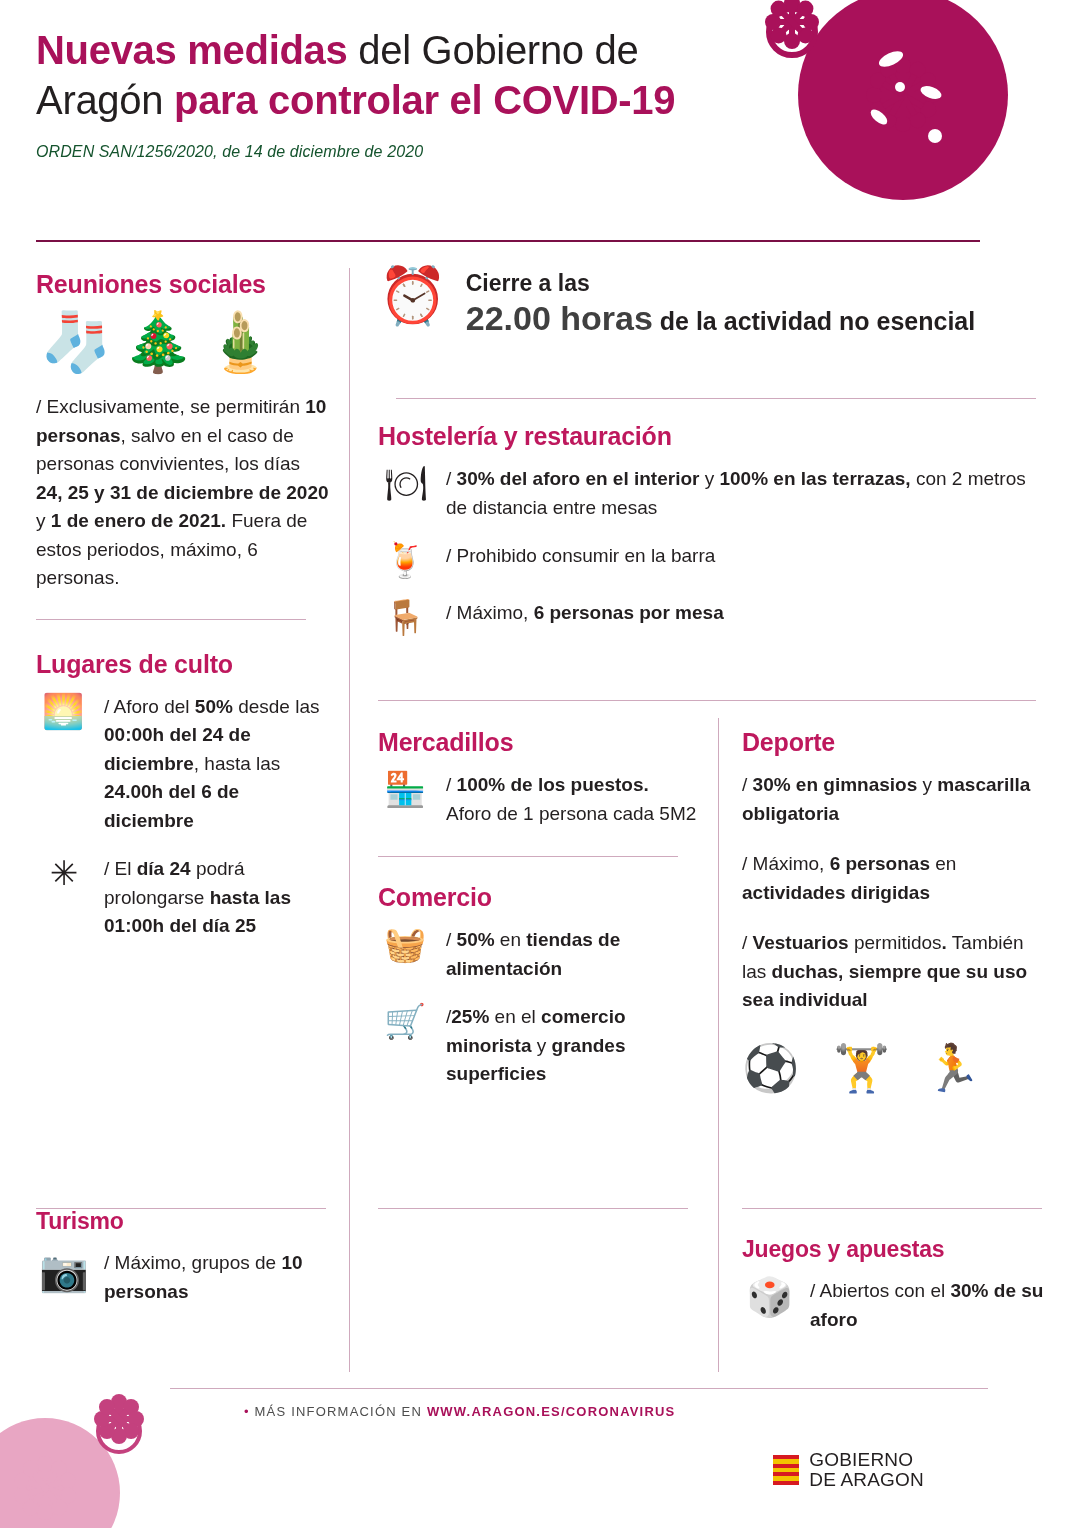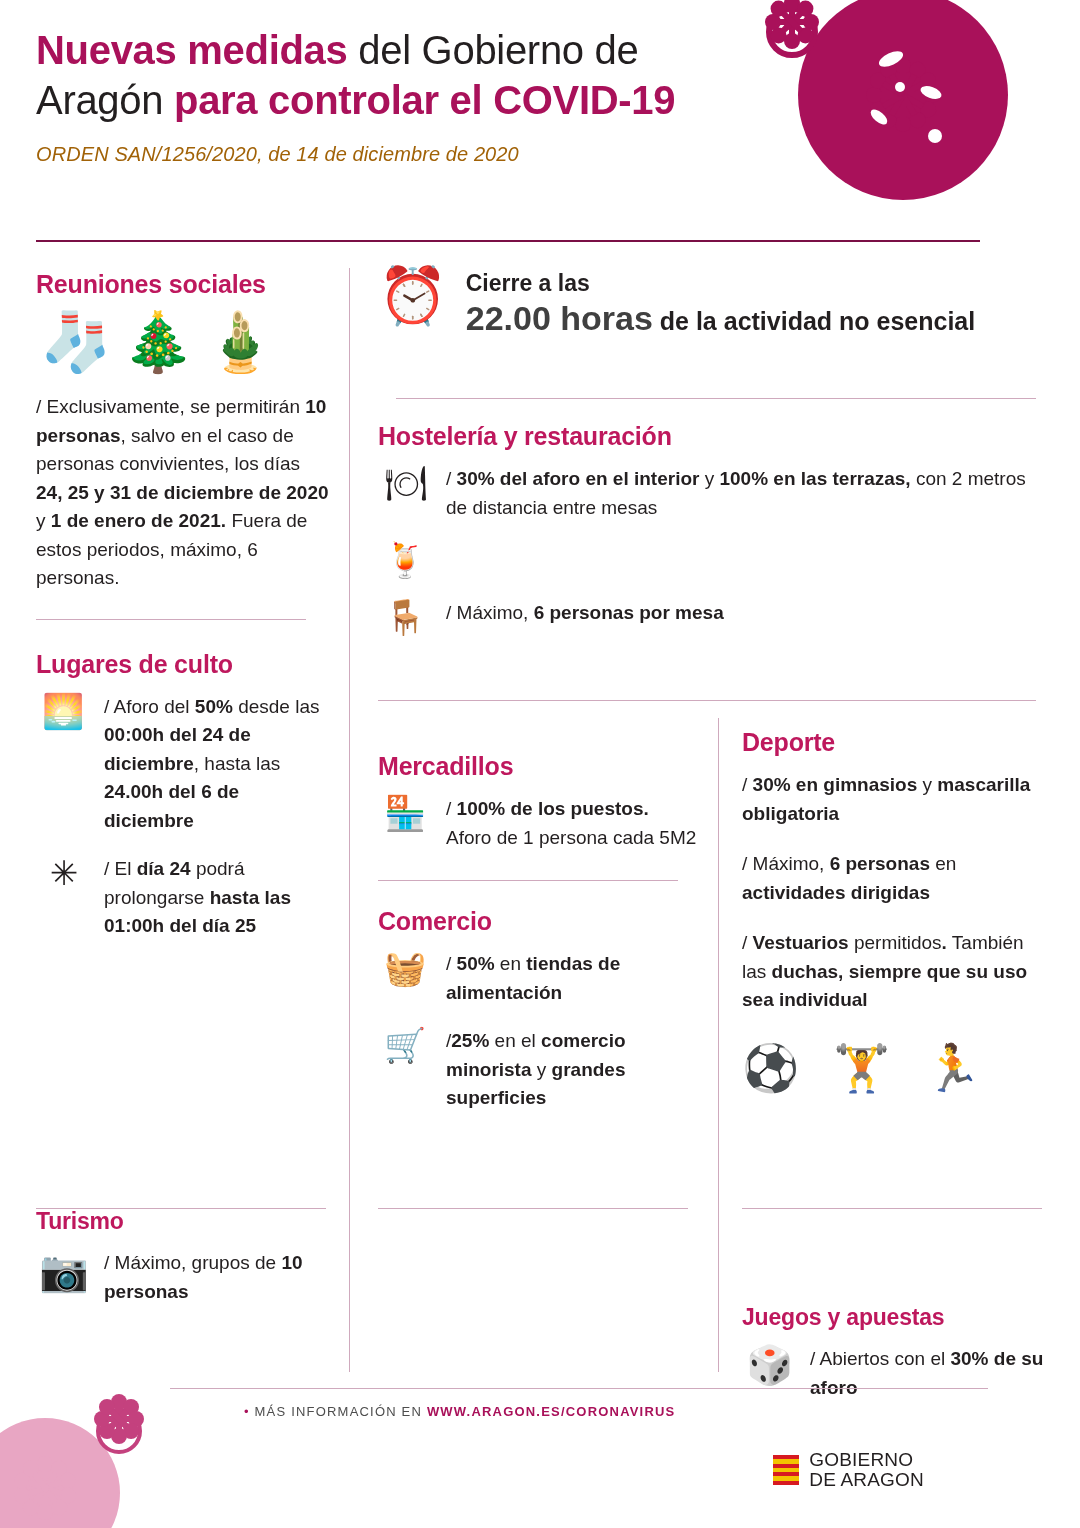--- a/index.html
+++ b/index.html
@@ -62,21 +62,21 @@
   }
   h1.title b { color:#a9115a; font-weight:700; }
   .alert-line {
     margin-top:18px; display:flex; align-items:flex-end; gap:14px;
   }
   .alert-level {
     font-size:34px; color:#a9115a; font-weight:400; letter-spacing:-0.2px;
   }
   .alert-level sup { font-size:20px; }
   .order-ref {
-    font-size:20px; font-style:italic; color:#a16207; padding-bottom:6px;
+    font-size:16px; font-style:italic; color:#14532d; padding-bottom:6px;
     letter-spacing:0.1px;
   }
   .header-rule {
     position:absolute; left:36px; top:240px; width:944px; height:2px; background:#7a0f45;
   }
   .vline { position:absolute; width:1px; background:#cfa9bd; }
   #vline-1 { left:349px; top:268px; height:1104px; }
   #vline-2 { left:718px; top:718px; height:654px; }
 
   .h2 {
@@ -103,35 +103,35 @@
   .closing .t1 { font-size:23px; font-weight:700; color:#231f20; margin:2px 0 2px 0; }
   .closing .t2 { font-size:31px; color:#231f20; }
   .closing .t2 b { color:#404040; font-weight:700; font-size:34px; }
   .closing .t2 span.rest { font-size:25px; font-weight:700; }
   .hr-mid { position:absolute; left:396px; top:398px; width:640px; height:1px; background:#cfa9bd; }
 
   .hosteleria { position:absolute; left:378px; top:422px; width:670px; }
   .hr-mid2 { position:absolute; left:378px; top:700px; width:658px; height:1px; background:#cfa9bd; }
 
   
-  .col-mid { position:absolute; left:378px; top:752px; width:320px; }
+  .col-mid { position:absolute; left:378px; top:728px; width:320px; }
   .hr-mid3 { width:300px; height:1px; background:#cfa9bd; margin:28px 0 26px 0; }
 
   
   .col-right { position:absolute; left:742px; top:728px; width:310px; }
   .sport-icons { display:flex; gap:34px; margin-top:26px; font-size:46px; }
 
   
   .hr-bottom-left { position:absolute; left:36px; top:1208px; width:290px; height:1px; background:#cfa9bd; }
   .hr-bottom-mid { position:absolute; left:378px; top:1208px; width:310px; height:1px; background:#cfa9bd; }
   .hr-bottom-right { position:absolute; left:742px; top:1208px; width:300px; height:1px; background:#cfa9bd; }
 
   .bottom-left { position:absolute; left:36px; top:1208px; width:300px; }
   .bottom-mid { position:absolute; left:378px; top:1236px; width:320px; }
-  .bottom-right { position:absolute; left:742px; top:1304px; width:310px; }
+  .bottom-right { position:absolute; left:742px; top:1236px; width:310px; }
 
   .hr-foot { position:absolute; left:170px; top:1388px; width:818px; height:1px; background:#cfa9bd; }
   .footer-info {
     position:absolute; left:244px; top:1404px; font-size:13px; letter-spacing:1.2px;
     color:#4d4d4d;
   }
   .footer-info b { color:#a9115a; font-weight:700; }
   .footer-info .bullet { color:#a9115a; }
 
   
@@ -264,20 +264,23 @@
 
     <div class="item">
       <div class="ico ico-emoji">🍽</div>
       <div class="txt">
           <p class="body" id="hosp-1"><span>/ </span><b>30% del aforo en el interior</b><span> y </span><b>100% en las terrazas,</b><span> con 2 metros de distancia entre mesas</span></p>
         </div>
     </div>
 
     <div class="item">
       <div class="ico ico-emoji">🍹</div>
+      <div class="txt">
+          <p class="body" id="hosp-2"><span>/ Prohibido consumir en la barra</span></p>
+        </div>
     </div>
 
     <div class="item">
       <div class="ico ico-emoji">🪑</div>
       <div class="txt">
           <p class="body" id="hosp-3"><span>/ Máximo, </span><b>6 personas por mesa</b></p>
         </div>
     </div>
   </div>
   <div class="hr-mid2"></div>

